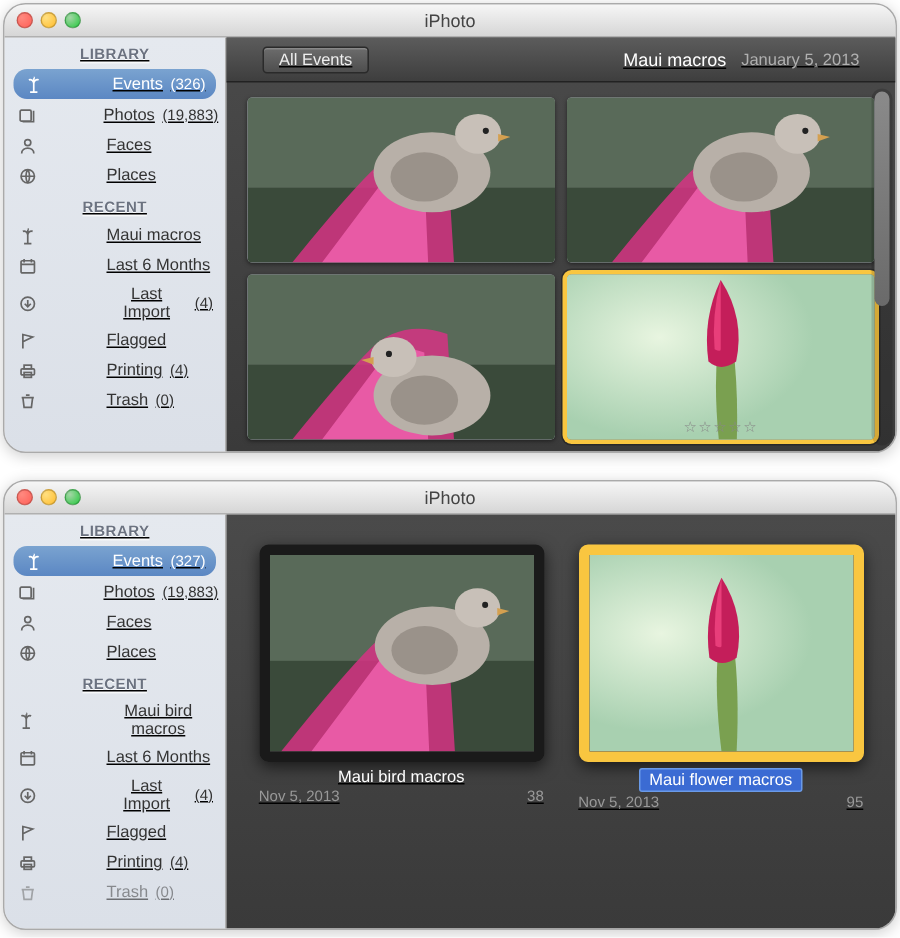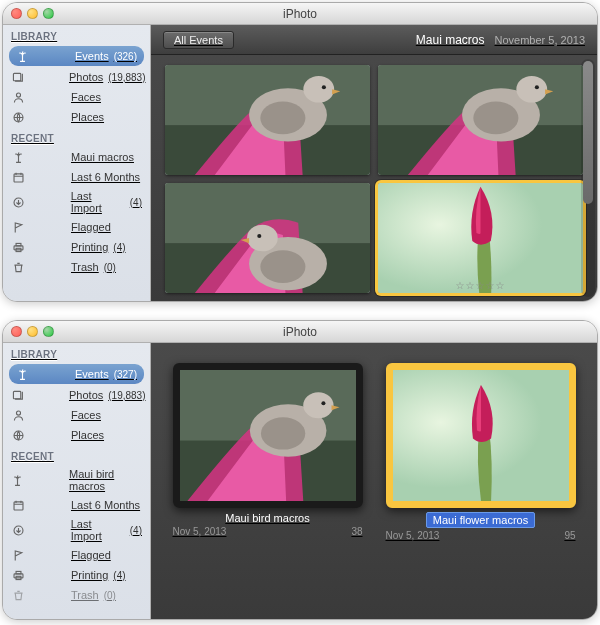--- a/index.html
+++ b/index.html
@@ -8,32 +8,32 @@
     .window-top { background: #e8e8e8; height: 300px; }
     .window-bottom { height: 300px; margin-top: 18px; }
     .title-bar { height: 22px; background: linear-gradient(#f6f6f6,#d6d6d6); border-bottom: 1px solid #b0b0b0; display: flex; align-items: center; position: relative; }
     .traffic-lights { display: flex; gap: 5px; margin-left: 8px; }
     .tl { width: 11px; height: 11px; border-radius: 50%; border: 0.5px solid rgba(0,0,0,0.2); }
     .tl-close { background: radial-gradient(circle at 30% 30%, #ff8a80, #ff5f57); }
     .tl-min { background: radial-gradient(circle at 30% 30%, #ffe082, #ffbd2e); }
     .tl-zoom { background: radial-gradient(circle at 30% 30%, #a5d6a7, #28c940); }
     .window-title { position: absolute; left: 0; right: 0; text-align: center; font-size: 12px; color: #444; }
     .window-body { display: flex; height: calc(100% - 22px); }
-    .sidebar { width: 148px; background: linear-gradient(#e5e9ef,#dbe0e8); border-right: 1px solid #b0b0b0; font-size: 11px; overflow: hidden; }
+    .sidebar { width: 148px; background: linear-gradient(#e5e9ef,#dbe0e8); border-right: 1px solid #b0b0b0; font-size: 11px; overflow: hidden; text-align: center; }
     .sb-section { color: #6b7280; font-weight: 700; font-size: 10px; padding: 6px 8px 3px 8px; letter-spacing: 0.3px; text-shadow: 0 1px 0 #fff; }
     .sb-item { display: flex; align-items: center; gap: 5px; padding: 3px 8px; color: #333; cursor: default; }
     .sb-item .icn { width: 15px; height: 14px; display: flex; align-items: center; justify-content: center; color: #666; }
     .sb-item .icn svg { width: 13px; height: 13px; }
     .sb-item.selected { background: linear-gradient(#7aa3d0,#5b87c3); color: #fff; border-radius: 9px; margin: 1px 6px; padding: 3px 6px; }
     .sb-item.selected .icn { color: #fff; }
     .sb-item.cutoff { opacity: 0.5; }
     .sb-label { font-size: 11px; padding-left: 40px; }
     .sb-count { font-size: 10px; }
     .content { flex: 1; background: linear-gradient(#4a4a4a,#3a3a3a); position: relative; display: flex; flex-direction: column; }
-    .toolbar { height: 30px; background: linear-gradient(#5c5c5c,#3e3e3e); border-bottom: 1px solid #222; display: flex; align-items: center; padding: 0 12px; gap: 10px; }
+    .toolbar { height: 30px; background: linear-gradient(#5c5c5c,#3e3e3e); border-bottom: 1px solid #222; display: flex; align-items: center; padding: 0 24px; gap: 10px; }
     .btn-all-events { background: linear-gradient(#6c6c6c,#4e4e4e); border: 1px solid #2a2a2a; color: #eee; font-size: 11px; padding: 2px 10px; border-radius: 3px; box-shadow: inset 0 1px 0 rgba(255,255,255,0.2); cursor: pointer; }
     .toolbar-spacer { flex: 1; }
     .toolbar-title { color: #fff; font-size: 12px; font-weight: 500; }
     .toolbar-date { color: #b0b0b0; font-size: 11px; }
     .thumbs { flex: 1; display: grid; grid-template-columns: 1fr 1fr; grid-template-rows: 1fr 1fr; gap: 8px; padding: 10px 14px 8px 14px; overflow: hidden; }
     .thumb { background: #000; border-radius: 3px; position: relative; overflow: hidden; box-shadow: 0 1px 3px rgba(0,0,0,0.5); }
     .thumb.sel { box-shadow: 0 0 0 3px #f9c640, 0 0 0 4px rgba(0,0,0,0.3); }
     .thumb-dove { background: #c0c8d0; }
     .thumb-bud { background: linear-gradient(135deg, #d4f0d4 0%, #b8e0c0 60%, #c8e8d0 100%); }
     .dove-svg { width: 100%; height: 100%; }
@@ -157,21 +157,21 @@
           </span>
           <span class="sb-label">Trash</span>
           <span class="sb-count"> (0)</span>
         </div>
       </div>
     <div class="content">
       <div class="toolbar">
         <button class="btn-all-events">All Events</button>
         <div class="toolbar-spacer"></div>
         <div class="toolbar-title">Maui macros</div>
-        <div class="toolbar-date">November 5, 2013</div>
+        <div class="toolbar-date">January 5, 2013</div>
       </div>
       <div class="thumbs" id="thumbs0">
           <div class="thumb thumb-dove"><svg class="dove-svg" viewBox="0 0 200 130" preserveAspectRatio="xMidYMid slice">
     <rect width="200" height="130" fill="#3a4a3a"></rect>
     <rect x="0" y="0" width="200" height="70" fill="#8a9a8a" opacity="0.4"></rect>
     <path d="M20 130 Q60 80 80 60 Q100 40 130 50 L135 130 Z" fill="#d63384" opacity="0.85"></path>
     <path d="M40 130 Q70 90 85 70 Q95 55 115 62 L118 130 Z" fill="#e85aa5"></path>
     <ellipse cx="120" cy="60" rx="38" ry="26" fill="#b8b0a8"></ellipse>
     <ellipse cx="150" cy="35" rx="15" ry="13" fill="#c8c0b8"></ellipse>
     <circle cx="155" cy="33" r="2" fill="#222"></circle>

